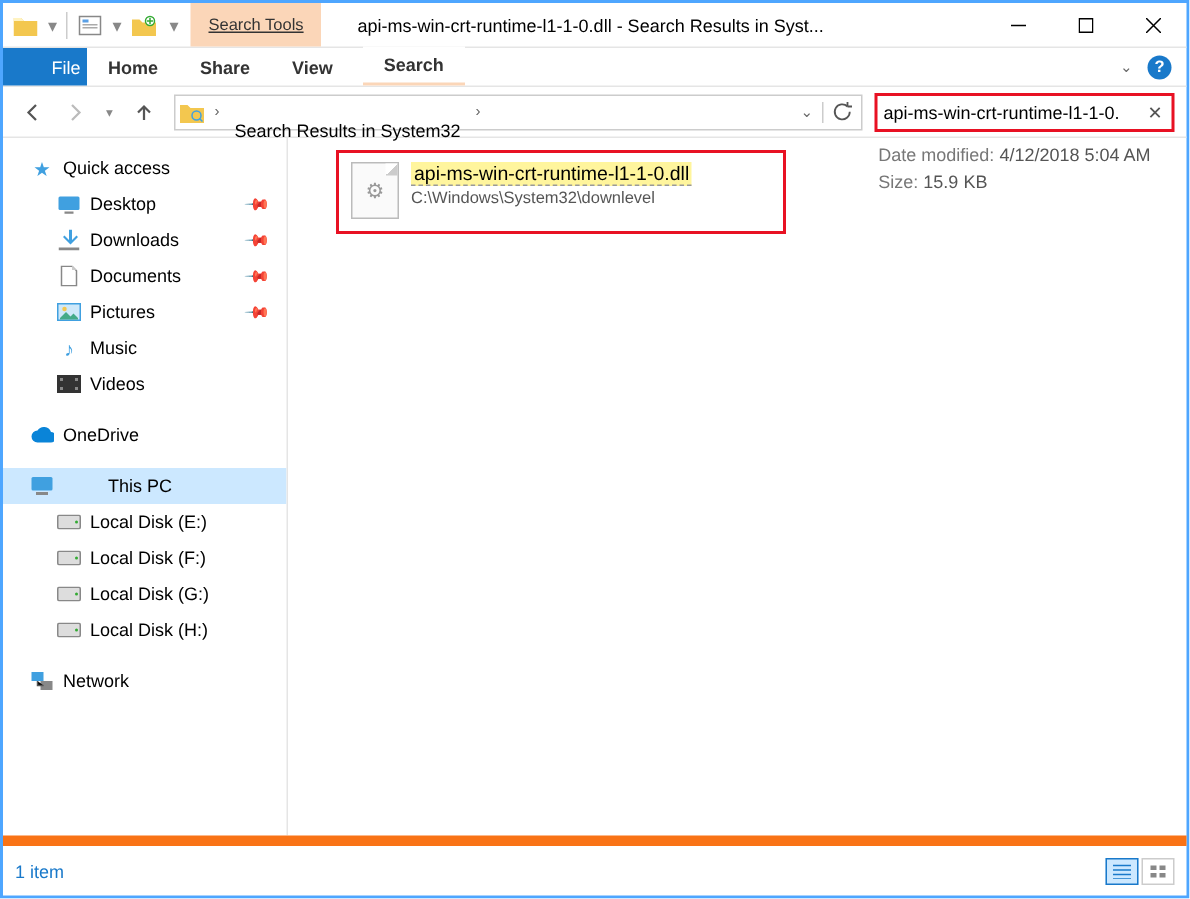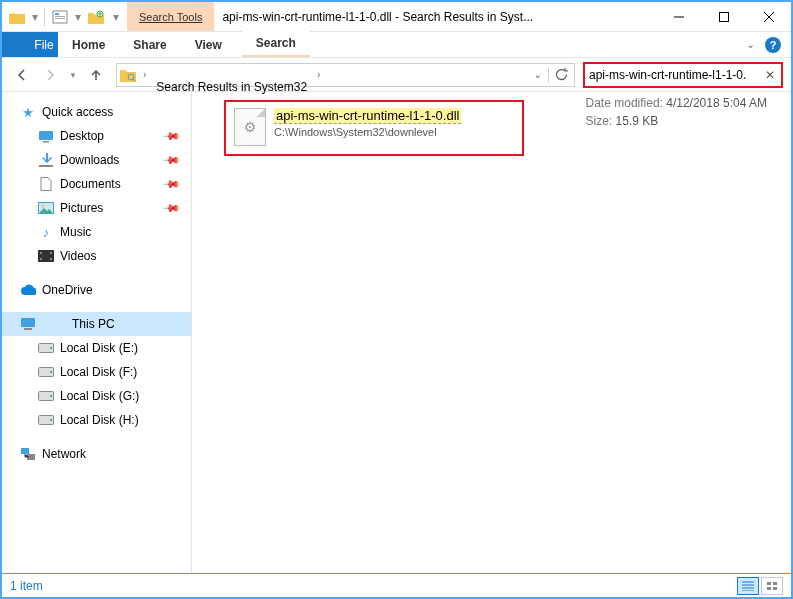--- a/index.html
+++ b/index.html
@@ -4,21 +4,21 @@
 <style>
 * { box-sizing: border-box; margin: 0; padding: 0; font-family: "Segoe UI", Tahoma, sans-serif; font-size: 12px; }
 body { background: #fff; }
 .window { width: 793px; height: 599px; border: 2px solid #4ea6ff; position: relative; background: #fff; display: flex; flex-direction: column; }
 .titlebar { height: 30px; display: flex; align-items: stretch; border-bottom: 1px solid #e5e5e5; }
 .qat { display: flex; align-items: center; padding: 0 4px; gap: 2px; }
 .qat-btn { width: 22px; height: 22px; display: flex; align-items: center; justify-content: center; color: #555; }
 .qat-sep { width:1px; height:18px; background:#ccc; margin:0 2px;}
 .context-tab { background:#fbd6b8; padding: 0 12px; display:flex; flex-direction:column; align-items:center; justify-content:center; font-size:11px; color:#333; min-width:86px;text-decoration:underline;}
 .context-tab-label{font-size:11px;}
-.title-text { flex:1; display:flex; align-items:center; padding-left:8px; color:#000; font-size:12px; white-space:nowrap; overflow:hidden; text-overflow:ellipsis;}
+.title-text { flex:1; display:flex; align-items:center; padding-left:24px; color:#000; font-size:12px; white-space:nowrap; overflow:hidden; text-overflow:ellipsis;}
 .win-controls { display:flex; }
 .win-btn { width:45px; display:flex; align-items:center; justify-content:center; color:#000; font-size:13px;}
 .ribbon-tabs { height:26px; display:flex; align-items:stretch; border-bottom:1px solid #e5e5e5;}
 .file-tab { background:#1979ca; color:#fff; width:56px; display:flex; align-items:center; justify-content:center; font-size:12px;padding-left:28px;}
 .rtab { padding:0 14px; display:flex; align-items:center; color:#333; font-size:12px;font-weight:bold;}
 .rtab.search { background:#fff; border-bottom:2px solid #fbd6b8; margin-top:-1px;}
 .ribbon-right { margin-left:auto; display:flex; align-items:center; padding-right:10px; gap:10px; color:#666;}
 .help-icon{ width:16px; height:16px; border-radius:50%; background:#1979ca; color:#fff; display:flex; align-items:center; justify-content:center; font-size:11px; font-weight:bold;}
 .addrbar { height:34px; display:flex; align-items:center; padding:3px 8px; gap:4px; border-bottom:1px solid #e5e5e5;}
 .nav-btn { width:24px; height:24px; display:flex; align-items:center; justify-content:center; color:#555;}
@@ -42,21 +42,21 @@
 .nav-icon { width:16px; height:16px; display:flex; align-items:center; justify-content:center; font-size:13px;}
 .pin { margin-left:auto; margin-right:12px; color:#777; font-size:11px; transform:rotate(45deg);}
 .content { flex:1; position:relative; overflow:auto; padding:12px 0 0 0;}
 .result-block { position:absolute; left:32px; top:8px; width:300px; height:56px; border:2px solid #e81123; padding:6px 8px; display:flex; gap:8px; align-items:flex-start;}
 .file-glyph { width:32px; height:38px; border:1px solid #bbb; background:#fafafa; position:relative; display:flex; align-items:center; justify-content:center; color:#999; font-size:14px;}
 .file-glyph:before{content:""; position:absolute; right:0; top:0; width:8px; height:8px; background:linear-gradient(135deg,#fff 50%,#ccc 50%);}
 .filename { background:#fff59d; padding:0 2px; font-size:13px; border-bottom:1px dashed #999;}
 .filepath { font-size:11px; color:#555; margin-top:2px;}
 .meta { position:absolute; right:24px; top:2px; font-size:11px; color:#555; line-height:1.5;}
 .meta-label{color:#777;}
-.statusbar { height:24px; border-top:1px solid #f97316; display:flex; align-items:center; padding:0 8px; font-size:11px; color:#1979ca;}
+.statusbar { height:40px; border-top:7px solid #f97316; display:flex; align-items:center; padding:0 8px; font-size:11px; color:#1979ca;}
 .status-views{margin-left:auto; display:flex; gap:2px;}
 .view-btn{width:22px;height:18px;border:1px solid #ccc;display:flex;align-items:center;justify-content:center;color:#666;font-size:10px;}
 .view-btn.active{background:#cce8ff;border-color:#1979ca;}
 svg{display:block;}
 </style>
 </head>
 <body>
 
 <div class="window">
 

